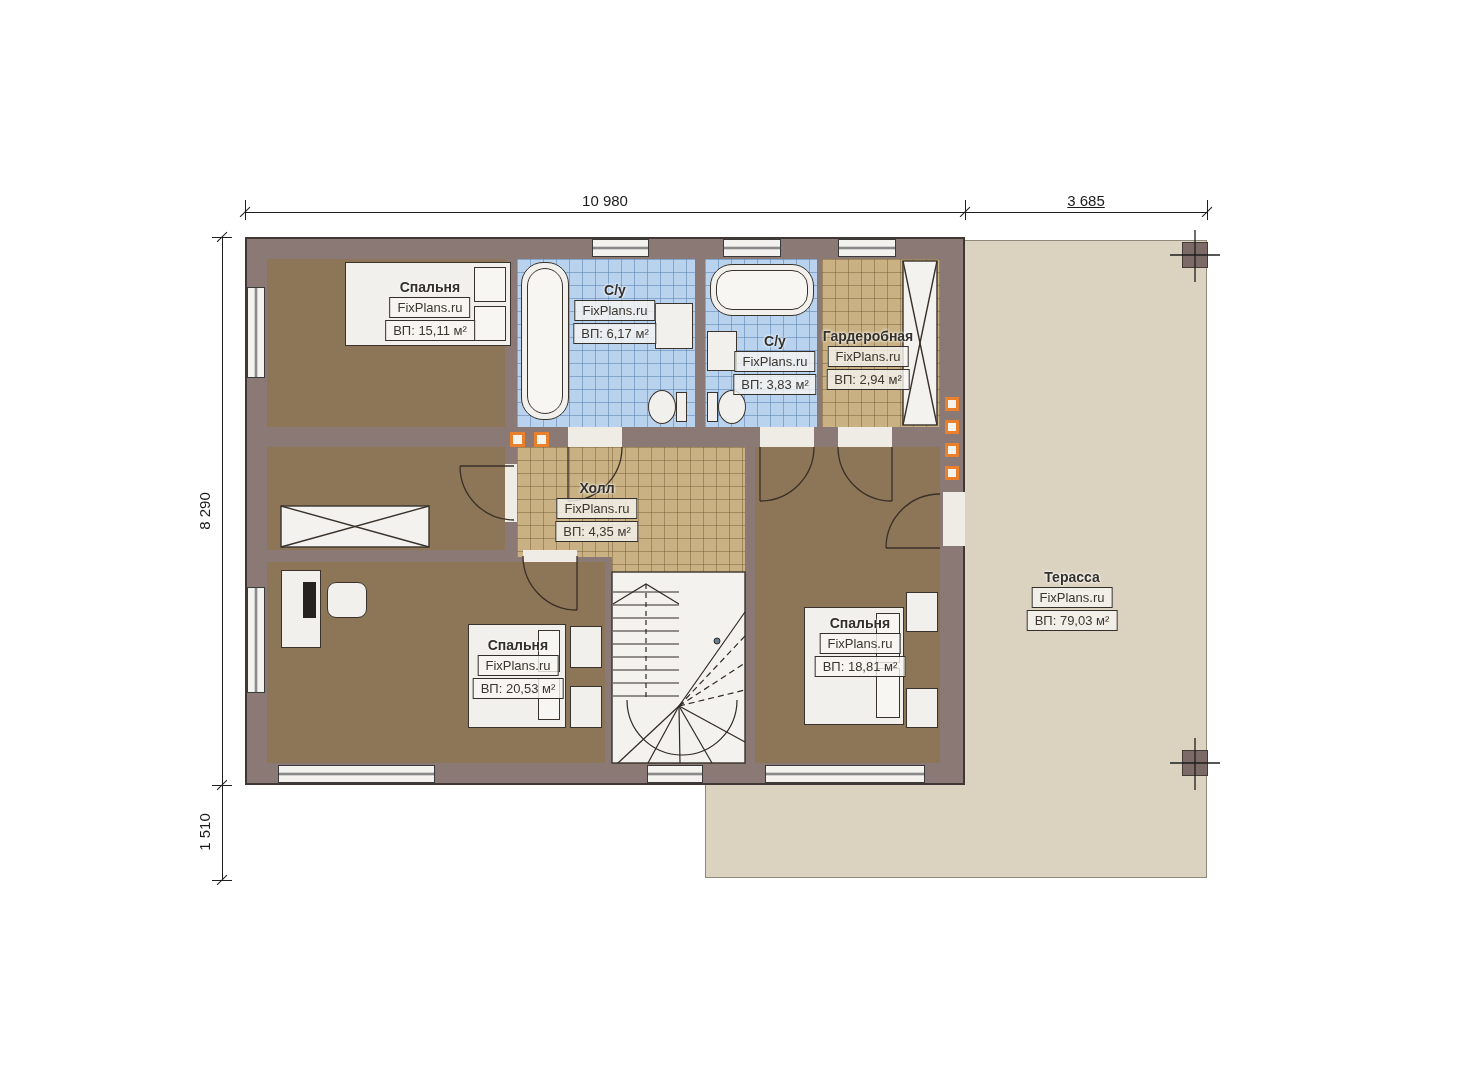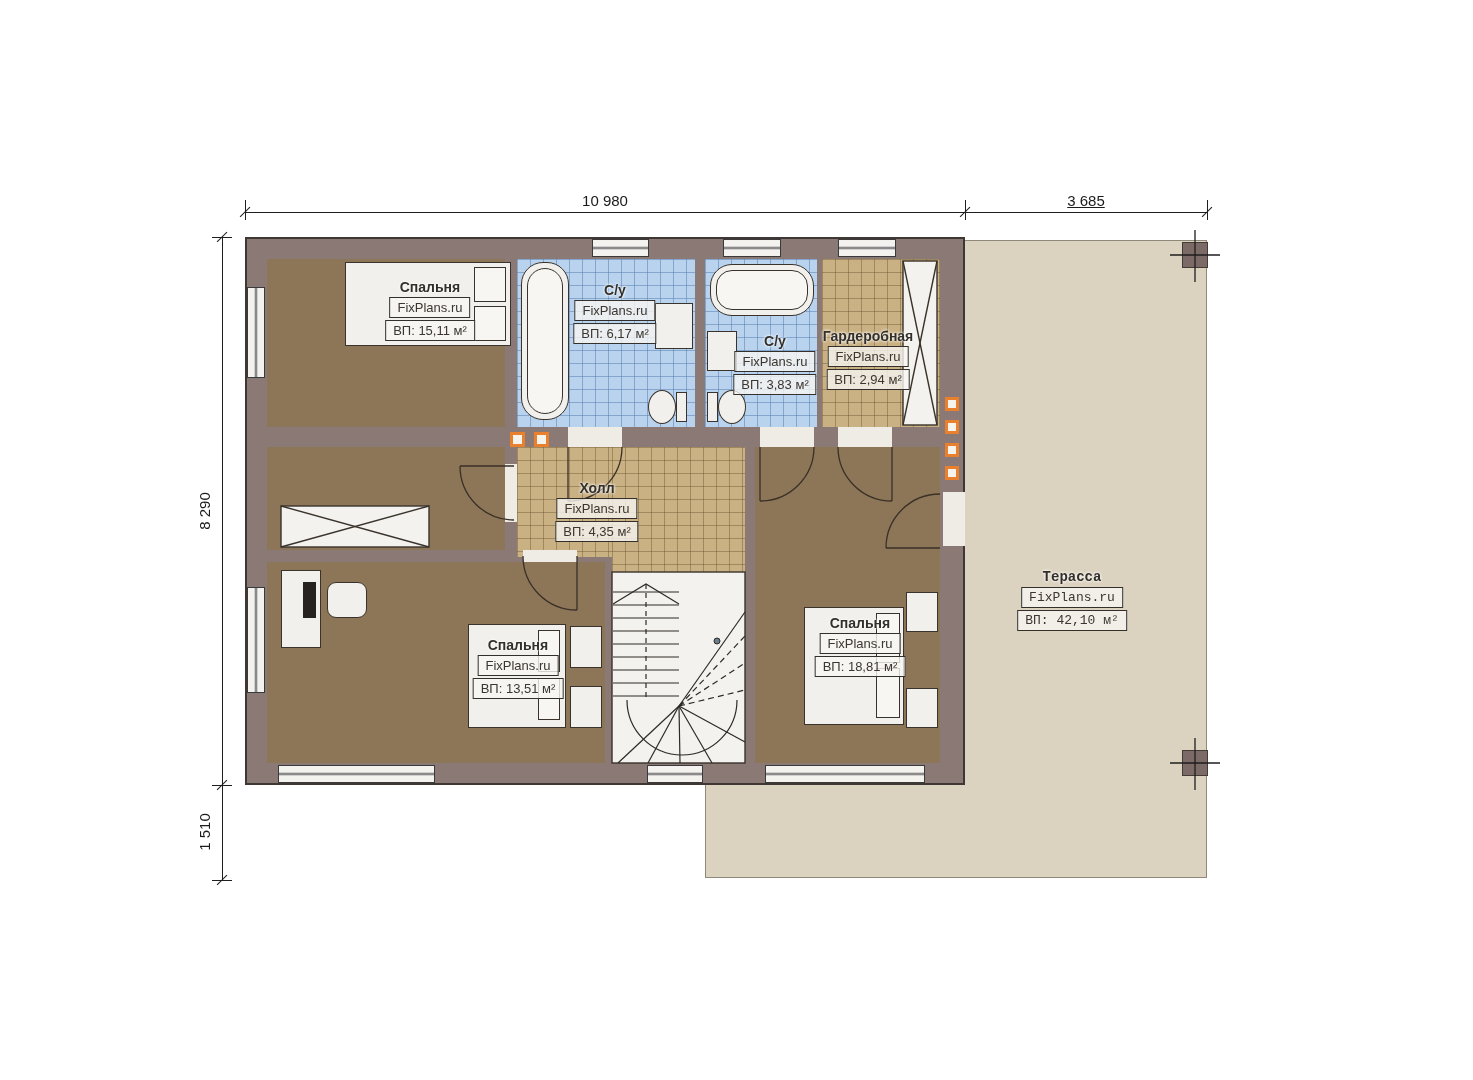--- a/index.html
+++ b/index.html
@@ -211,31 +211,31 @@
     <div class="label-box">ВП: 2,94 м²</div>
   </div>
   <div class="room-label" style="left:597px;top:480px;">
     <div class="room-name">Холл</div>
     <div class="label-box">FixPlans.ru</div>
     <div class="label-box">ВП: 4,35 м²</div>
   </div>
   <div class="room-label" style="left:518px;top:637px;">
     <div class="room-name">Спальня</div>
     <div class="label-box">FixPlans.ru</div>
-    <div class="label-box">ВП: 13,51 м²</div>
+    <div class="label-box">ВП: 20,53 м²</div>
   </div>
   <div class="room-label" style="left:860px;top:615px;">
     <div class="room-name">Спальня</div>
     <div class="label-box">FixPlans.ru</div>
     <div class="label-box">ВП: 18,81 м²</div>
   </div>
-  <div class="room-label" style="left:1072px;top:569px;font-family:Liberation Mono, monospace;">
+  <div class="room-label" style="left:1072px;top:569px;">
     <div class="room-name">Терасса</div>
     <div class="label-box">FixPlans.ru</div>
-    <div class="label-box">ВП: 42,10 м²</div>
+    <div class="label-box">ВП: 79,03 м²</div>
   </div>
 
   <div class="dim-line-h" style="left:245px;top:212px;width:962px;"></div>
   <div class="dim-guide-v" style="left:245px;top:200px;"></div>
   <div class="dim-guide-v" style="left:965px;top:200px;"></div>
   <div class="dim-guide-v" style="left:1207px;top:200px;"></div>
   <div class="tick" style="left:245px;top:212px;"></div>
   <div class="tick" style="left:965px;top:212px;"></div>
   <div class="tick" style="left:1207px;top:212px;"></div>
   <div class="dim-text" style="left:605px;top:192px;">10 980</div>

